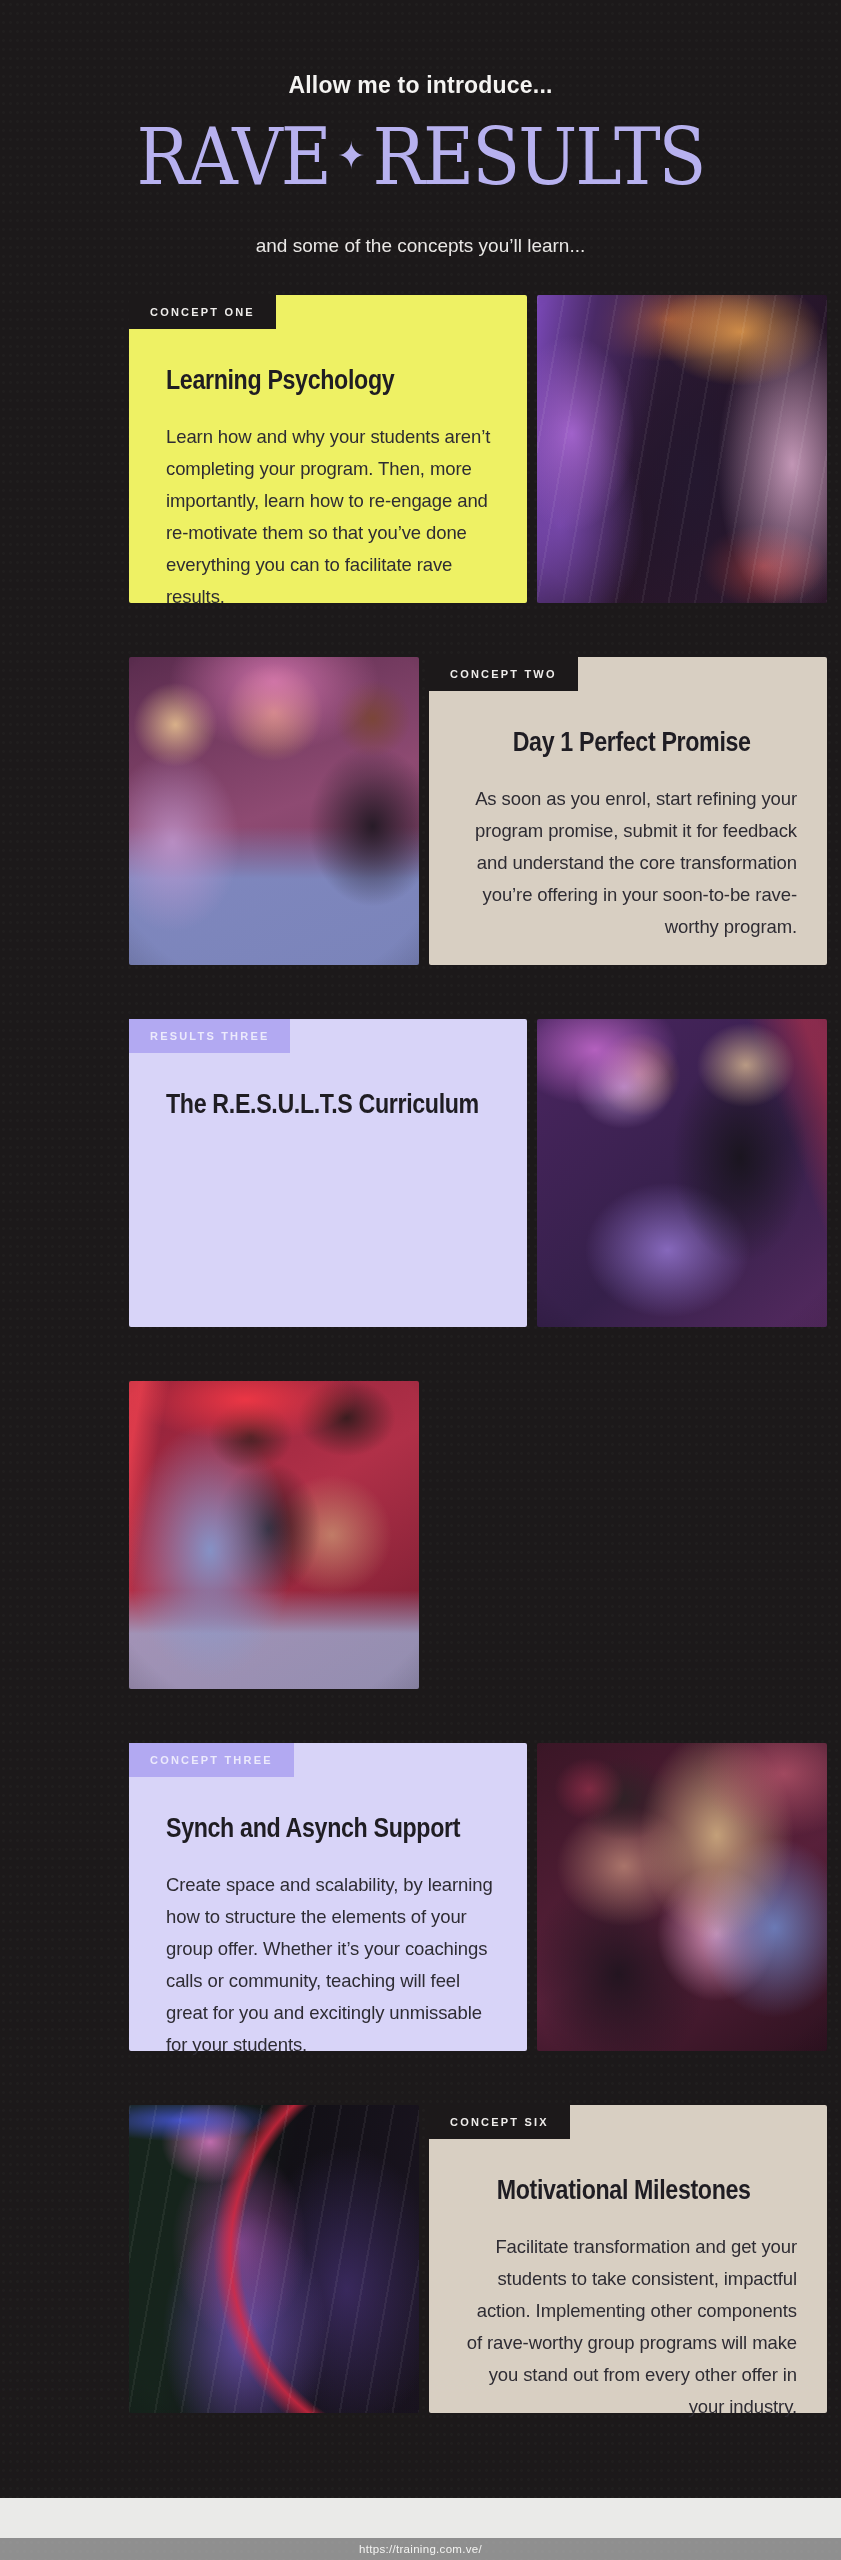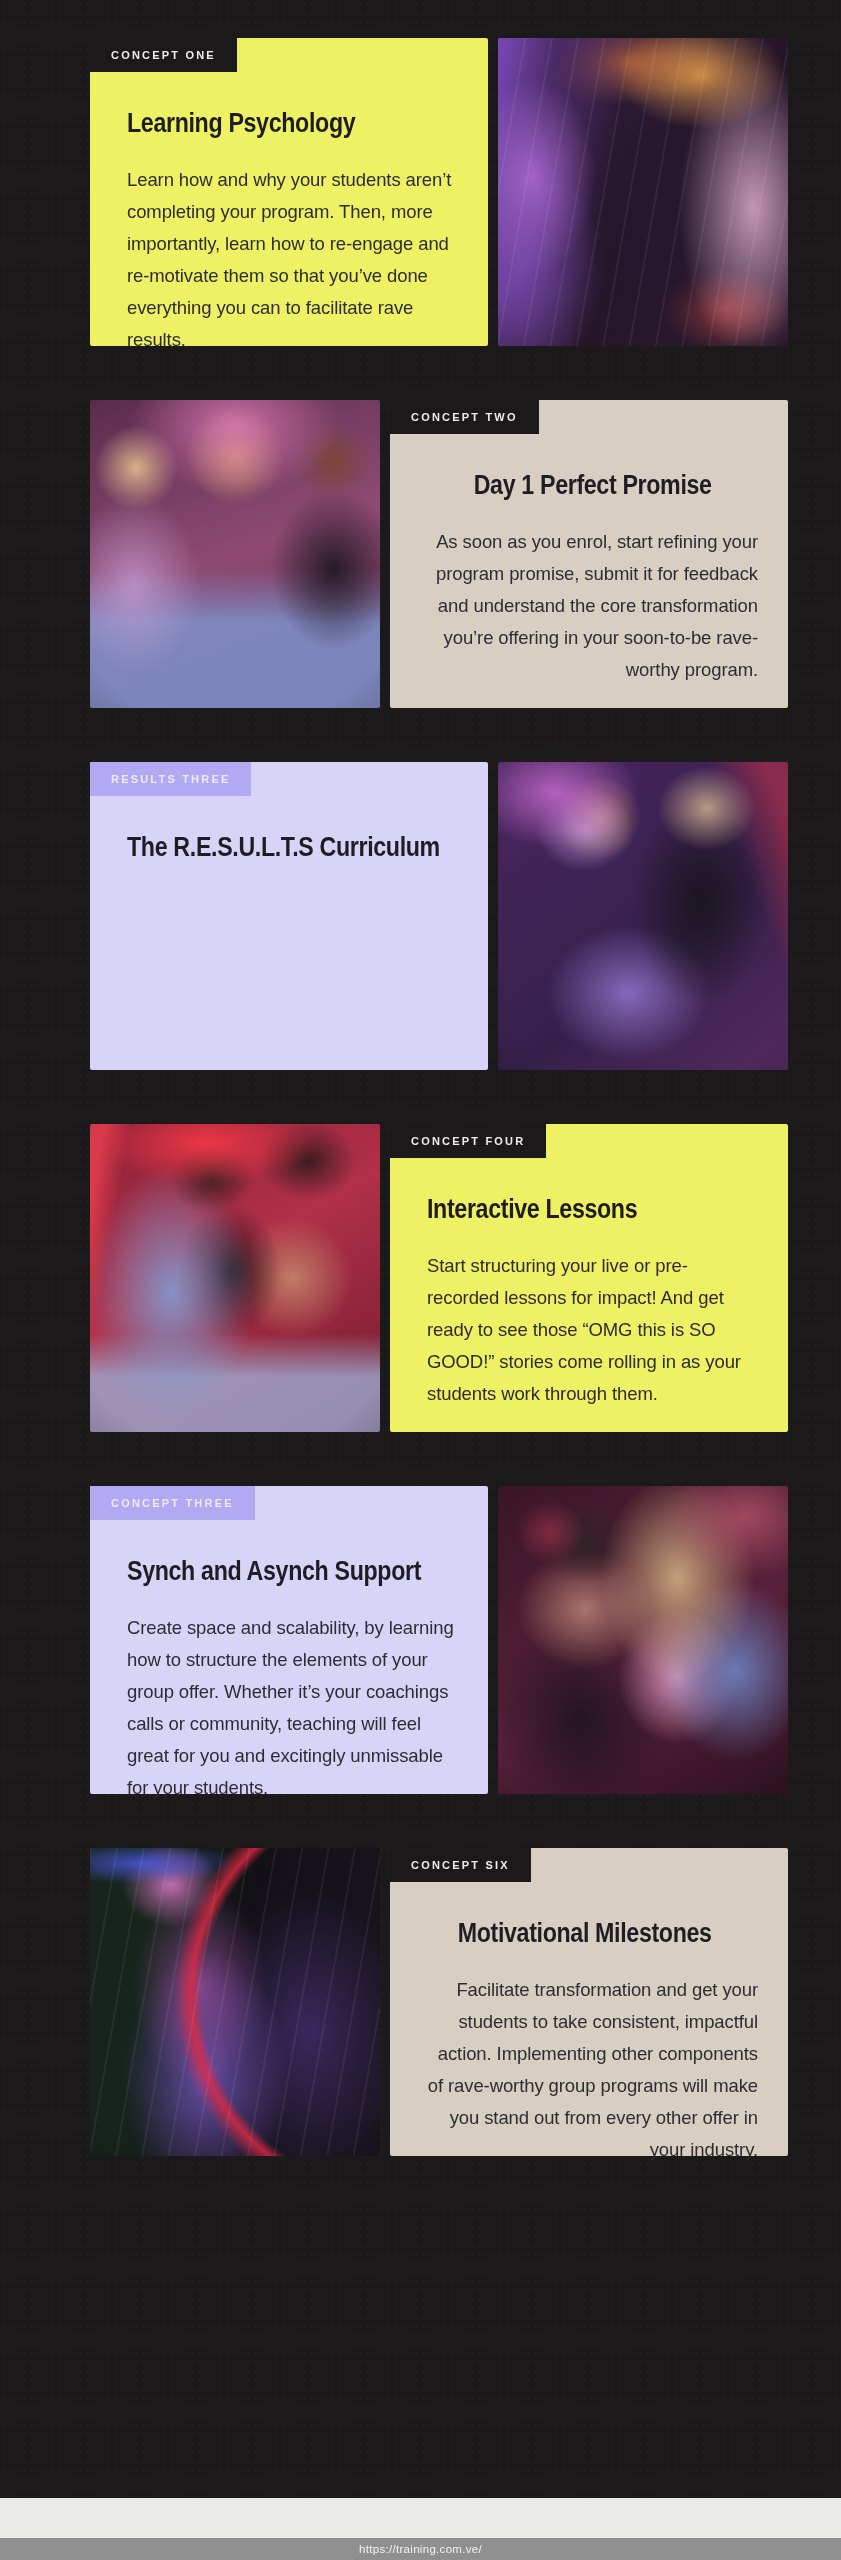--- a/index.html
+++ b/index.html
@@ -33,21 +33,21 @@
   .sparkle{
     display:inline-block;font-size:34px;vertical-align:14px;
     margin:0 7px;letter-spacing:0;
     color:var(--title-lavender,#b7b1ef);
     font-family:"DejaVu Sans",sans-serif;
   }
   .subtitle{margin-top:30px;font-size:19px;font-weight:500;color:#e9e7e5;}
 
   
   .rows{margin:38px 0 0 90px;width:698px;position:relative;z-index:1;}
-  .row{display:flex;gap:10px;height:308px;margin-top:54px;}
+  .row{display:flex;gap:10px;height:308px;margin-top:54px;margin-left:39px;}
   .row:first-child{margin-top:0;}
 
   .card{
     position:relative;width:398px;flex:0 0 398px;height:100%;
     border-radius:2px;box-sizing:border-box;
     padding:70px 30px 0 37px;
   }
   .card.yellow{background:var(--card-yellow,#eef164);}
   .card.beige{background:var(--card-beige,#d8cfc2);text-align:right;}
   .card.lavender{background:var(--card-lavender,#d8d4f8);}
@@ -147,20 +147,25 @@
   
   .footer-light{position:absolute;left:0;right:0;bottom:22px;height:40px;background:var(--footer-light,#eaeae8);}
   .footer-gray{position:absolute;left:0;right:0;bottom:0;height:22px;background:var(--footer-gray,#8f8f8f);text-align:center;}
   .footer-url{display:inline-block;line-height:22px;font-size:11.5px;color:#f4f4f2;letter-spacing:.3px;text-decoration:none;}
 </style>
 </head>
 <body>
 
 <div class="page">
 
+  <header class="header">
+    <div class="kicker">Allow me to introduce...</div>
+    <div class="big-title"><span>RAVE</span><span class="sparkle">✦</span><span>RESULTS</span></div>
+    <div class="subtitle">and some of the concepts you’ll learn...</div>
+  </header>
 
   <main class="rows">
 
     <section class="row">
       <div class="card yellow">
         <div class="tag dark">CONCEPT ONE</div>
         <h2 class="card-title">Learning Psychology</h2>
         <p class="card-body">Learn how and why your students aren’t completing your program. Then, more importantly, learn how to re-engage and re-motivate them so that you’ve done everything you can to facilitate rave results.</p>
       </div>
       <div class="photo p1" aria-label="Blurred crowd of friends dancing under purple and orange club lights"></div>
@@ -178,25 +183,20 @@
     <section class="row">
       <div class="card lavender">
         <div class="tag lav">RESULTS THREE</div>
         <h2 class="card-title">The R.E.S.U.L.T.S Curriculum</h2>
       </div>
       <div class="photo p3" aria-label="Two friends in denim smiling in a purple-lit club"></div>
     </section>
 
     <section class="row">
       <div class="photo p4" aria-label="Two women laughing together under red neon club lights"></div>
-      <div class="card yellow">
-        <div class="tag dark">CONCEPT FOUR</div>
-        <h2 class="card-title">Interactive Lessons</h2>
-        <p class="card-body">Start structuring your live or pre-recorded lessons for impact! And get ready to see those “OMG this is SO GOOD!” stories come rolling in as your students work through them.</p>
-      </div>
     </section>
 
     <section class="row">
       <div class="card lavender">
         <div class="tag lav">CONCEPT THREE</div>
         <h2 class="card-title">Synch and Asynch Support</h2>
         <p class="card-body">Create space and scalability, by learning how to structure the elements of your group offer. Whether it’s your coachings calls or community, teaching will feel great for you and excitingly unmissable for your students.</p>
       </div>
       <div class="photo p5" aria-label="Two friends dancing close together in warm pink club light"></div>
     </section>

